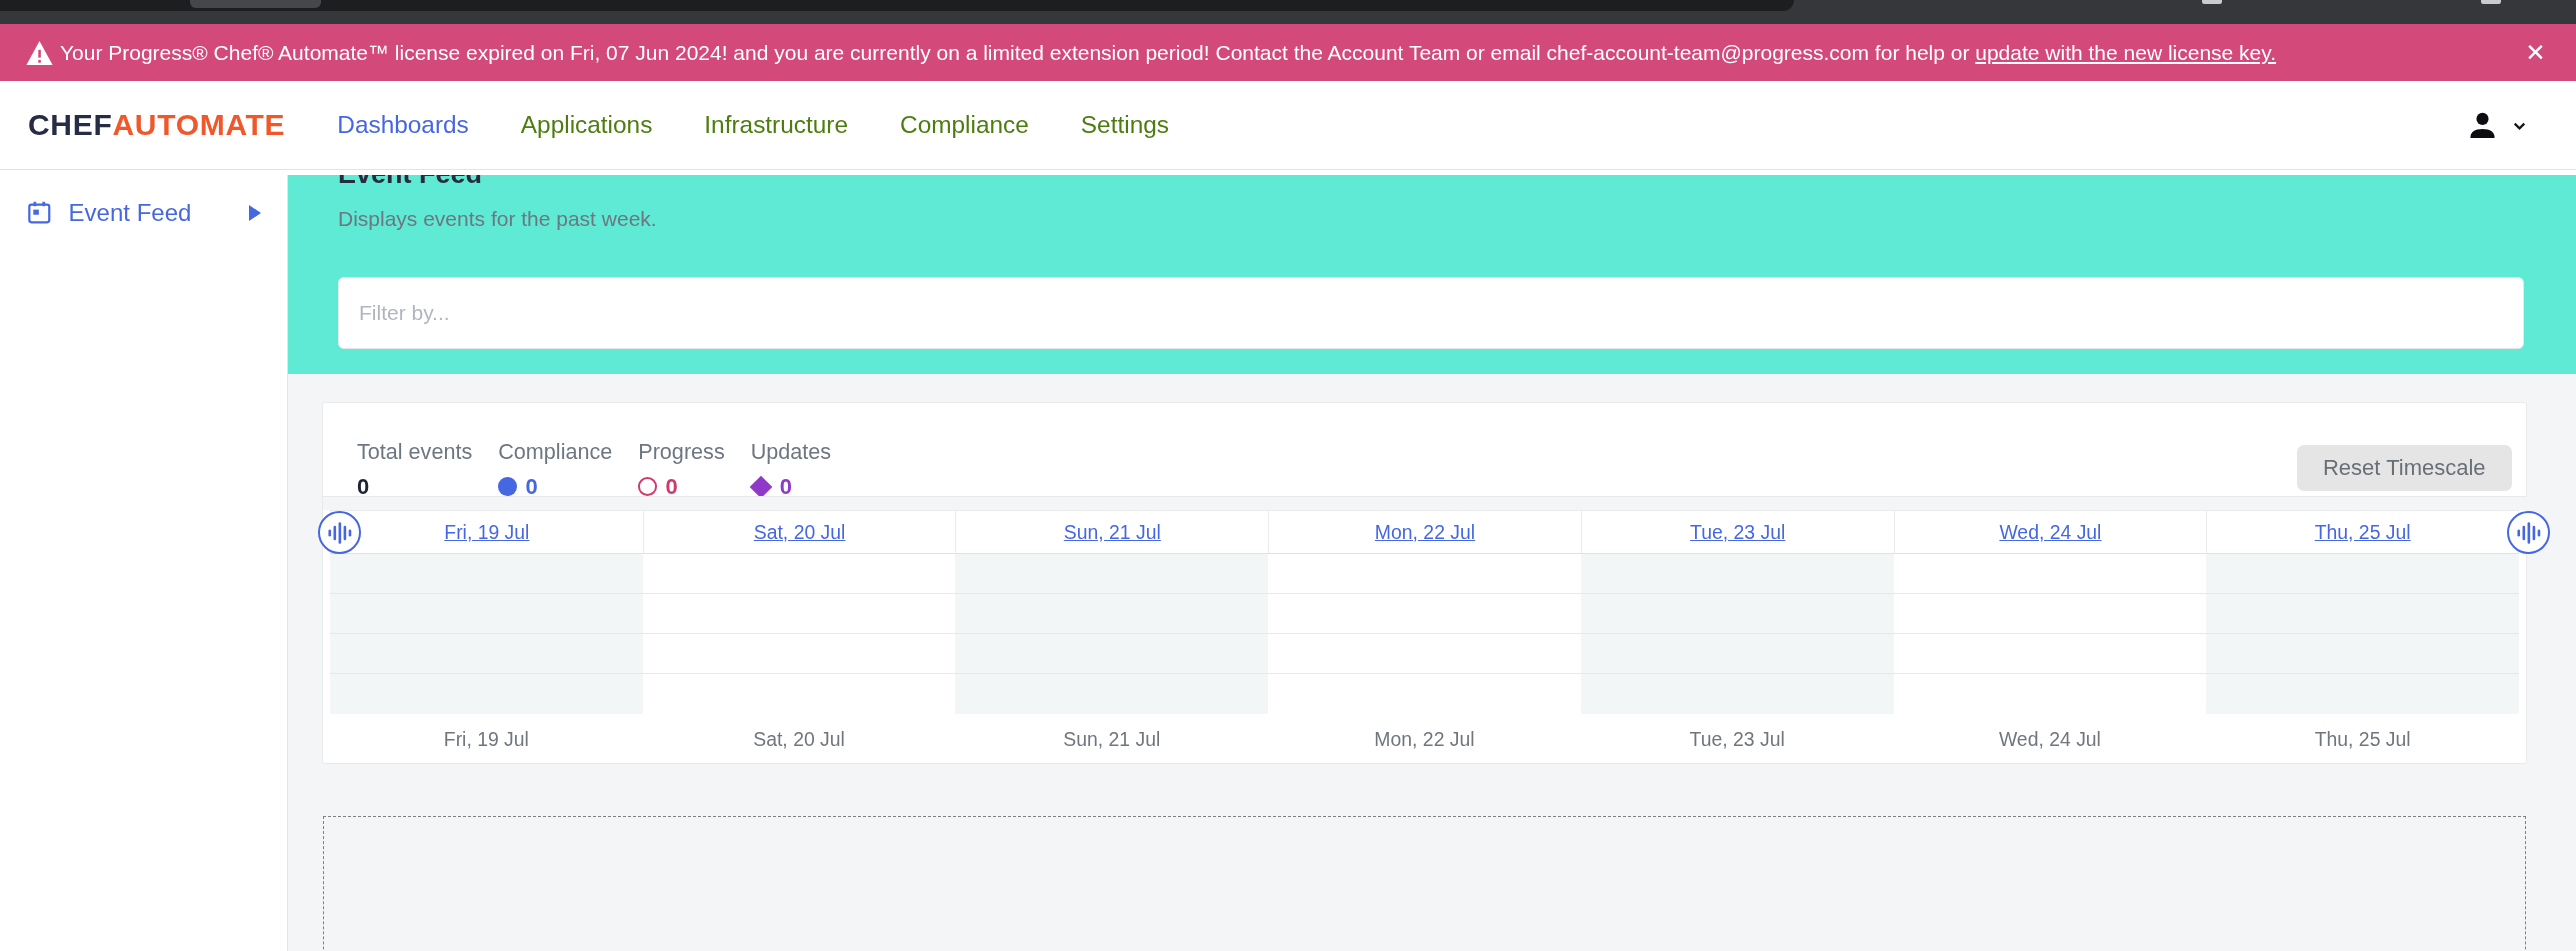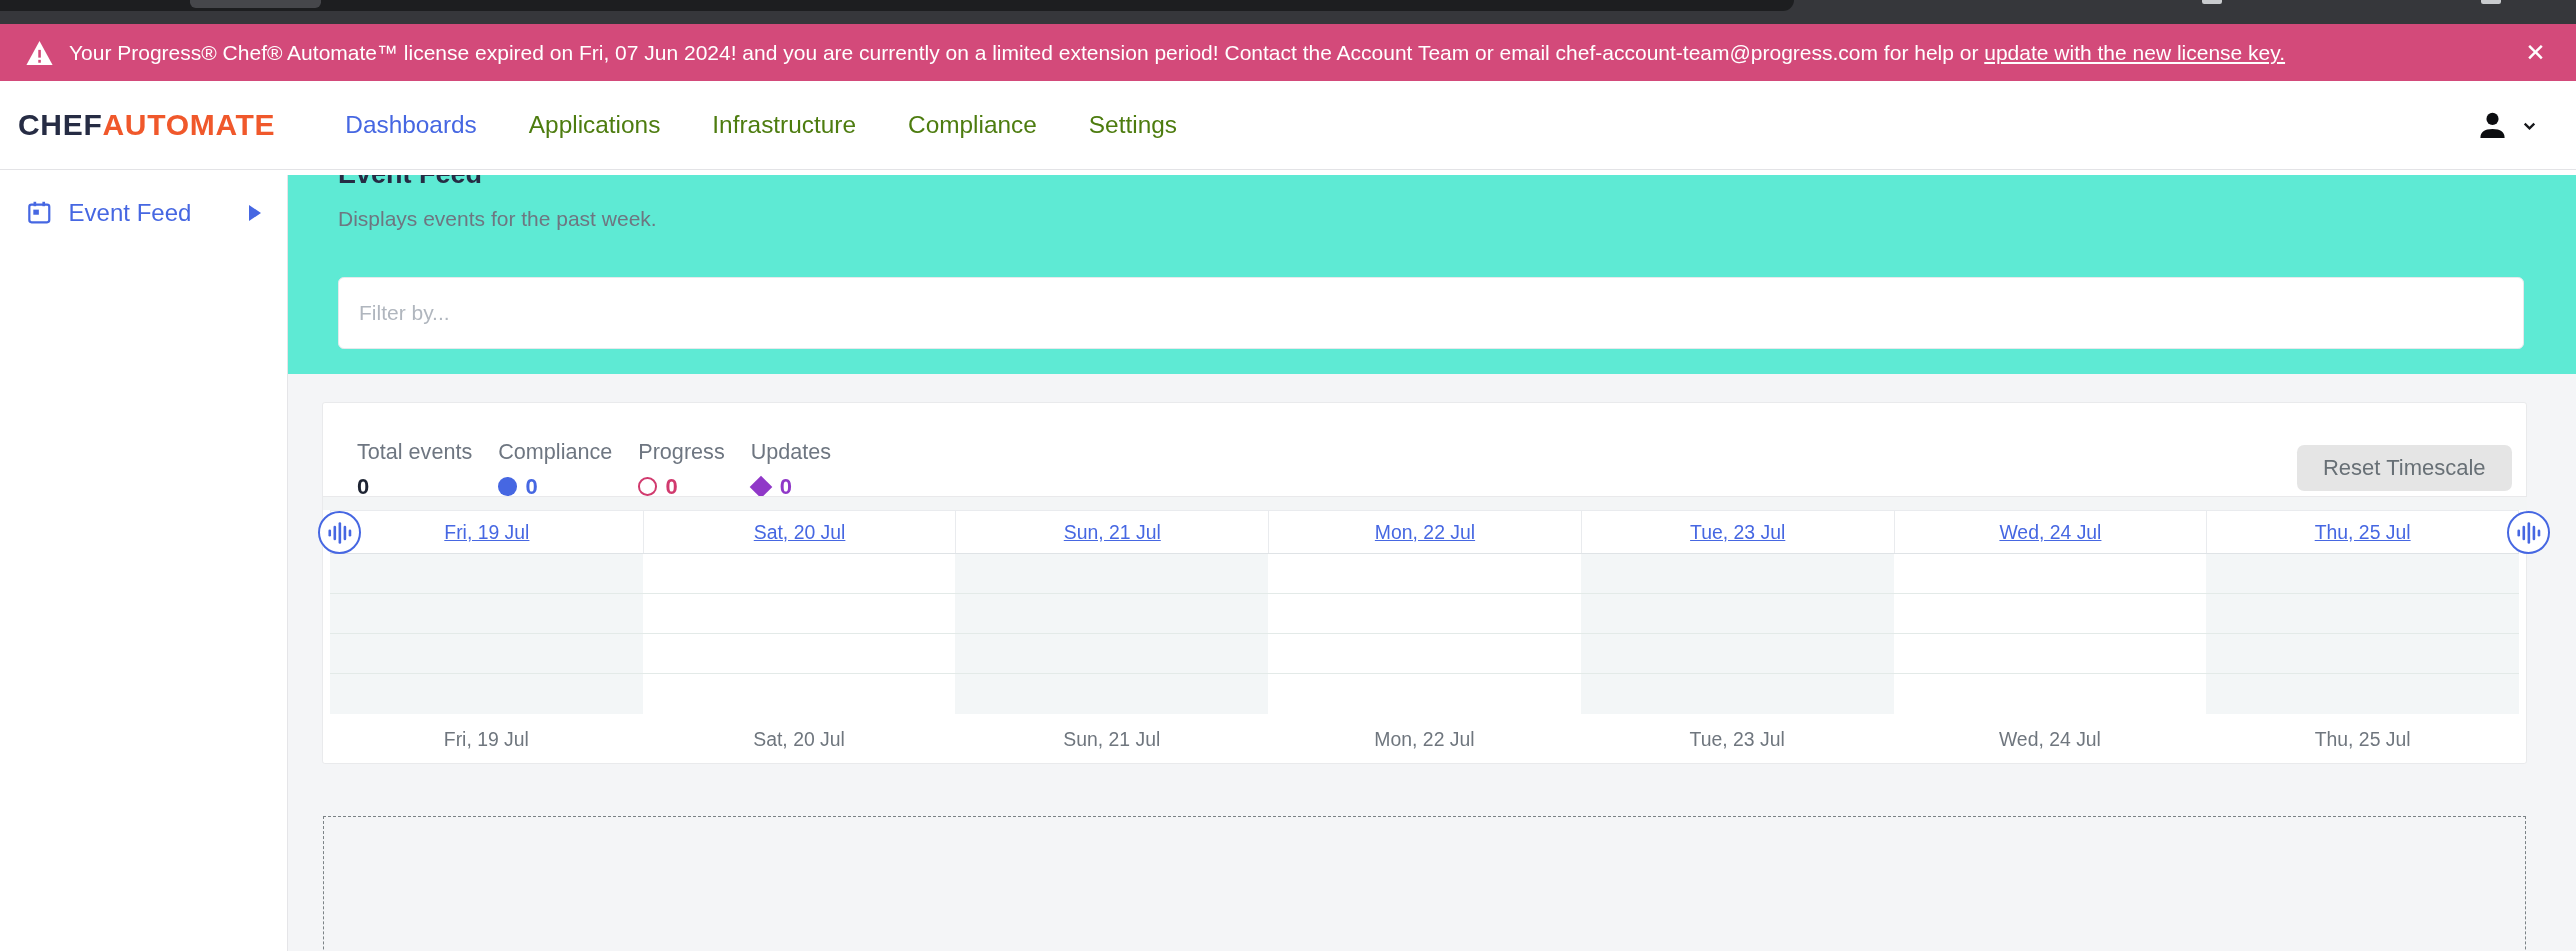--- a/index.html
+++ b/index.html
@@ -11,32 +11,32 @@
   .chrome-tab { position:absolute; left:0; top:0; width:1794px; height:10.8px;
     background:#1d1e20; border-radius:0 0 11.5px 0; }
   .chrome-pill { position:absolute; left:190px; top:0; width:131px; height:8px;
     background:#46474b; border-radius:0 0 5.8px 5.8px; }
   .chrome-mark { position:absolute; top:0; width:20px; height:4.3px; background:#c9cbce; border-radius:0 0 2.2px 2.2px; }
 
   
   .banner { position:absolute; left:0; top:24px; width:2576px; height:58px;
     background:#d34a7a; display:flex; align-items:center; padding:0 26px; }
   .banner svg { flex:0 0 auto; }
-  .banner-text { color:#ffffff; font-size:21px; margin-left:16px; white-space:nowrap; }
+  .banner-text { color:#ffffff; font-size:21px; margin-left:7px; white-space:nowrap; }
   .banner-link { color:#ffffff; text-decoration:underline; cursor:pointer; }
   .banner-close { margin-left:auto; color:#ffffff; font-size:24.4px; line-height:24.4px; cursor:pointer;
     padding:0 4.3px; font-weight:400; }
 
   
   .appheader { position:absolute; left:0; top:81px; width:2576px; height:89px; background:#ffffff;
-    border-bottom:0.7px solid #e3e3e6; display:flex; align-items:center; padding:0 18px;gap:48px; }
+    border-bottom:0.7px solid #e3e3e6; display:flex; align-items:center; padding:0 28px; }
   .logo { font-size:30px; font-weight:800; letter-spacing:0.7px; white-space:nowrap; cursor:pointer; }
   .logo .p1 { color:#262c44; }
   .logo .p2 { color:#f0582b; font-weight:700; }
-  .nav { display:flex; align-items:center; gap:52px; margin-left:22px; }
+  .nav { display:flex; align-items:center; gap:52px; margin-left:52px; }
   .nav-item { font-size:24.4px; color:#4d7c0f; cursor:pointer; }
   .nav-item.active { color:#4667e2; }
   .usermenu { margin-left:auto; display:flex; align-items:center; gap:8.6px; cursor:pointer; padding-right:17px; }
 
   
   .sidebar { position:absolute; left:0; top:175px; width:288px; height:776px; background:#ffffff;
     border-right:0.7px solid #e5e5e8; }
   .side-item { margin-top:16px; height:43px; display:flex; align-items:center; padding:0 26px; cursor:pointer; }
   .side-item .label { color:#4667e2; font-size:24px; margin-left:16px; }
   .side-arrow { margin-left:auto; width:0; height:0;

